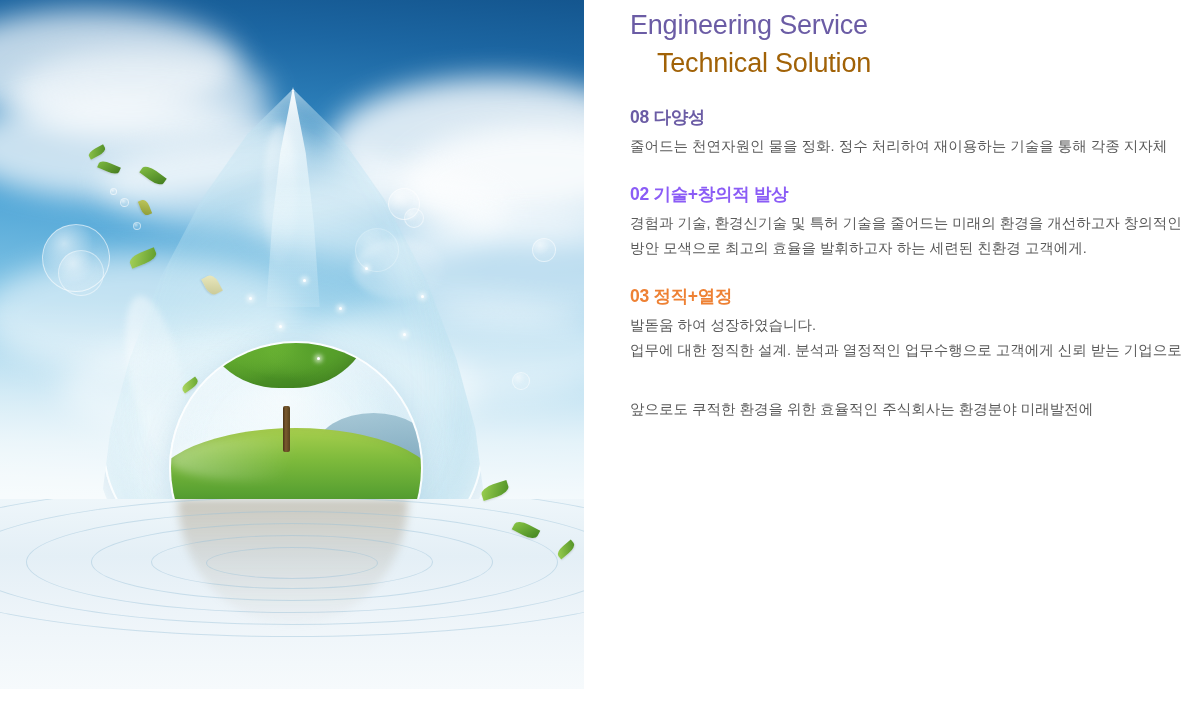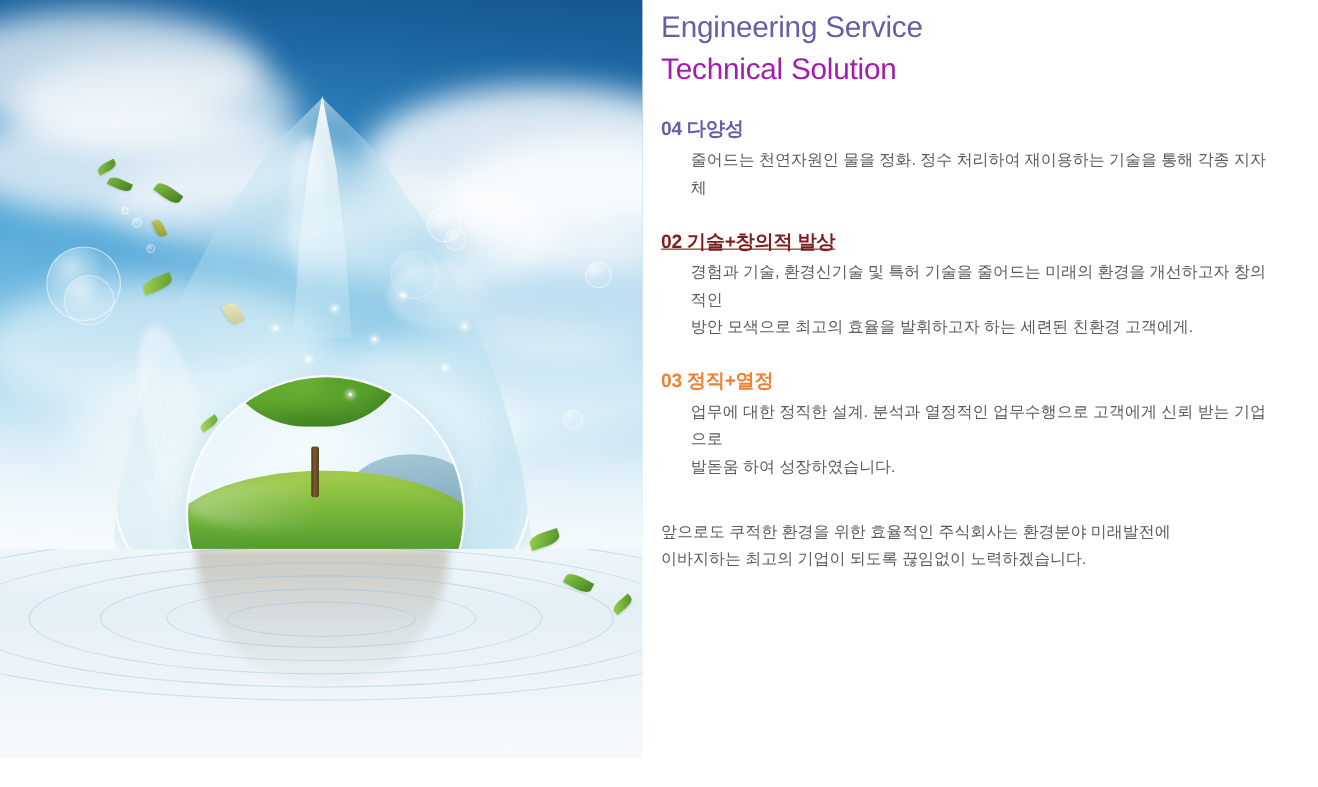--- a/index.html
+++ b/index.html
@@ -288,37 +288,37 @@
     position: absolute;
     width: 3px; height: 3px;
     background: #ffffff;
     border-radius: 50%;
     box-shadow: 0 0 5px 2px rgba(255,255,255,.85);
   }
 
   
   #content {
     position: absolute;
-    left: 601px;
+    left: 630px;
     top: 0;
     width: 560px;
     height: 715px;
   }
 
   #tagline {
     margin: 0;
     padding-top: 6px;
     font-size: 27px;
     line-height: 38px;
     font-weight: 400;
     letter-spacing: -0.2px;
   }
   #tagline .line-1 { color: #6b5ca5; display: block; }
   #tagline .line-2 { color: #089c4d; display: block; }
-  #tagline .line-3 { color: #a21caf; display: block; }
+  #tagline .line-3 { color: #a16207; display: block; margin-left: 27px; }
 
   #greeting {
     margin: 0;
     padding-top: 32px;
     font-size: 14.5px;
     line-height: 25px;
     color: #5a5a5a;
     font-weight: 400;
   }
   #greeting span { display: block; }
@@ -342,24 +342,24 @@
     font-weight: bold;
     line-height: 24px;
     letter-spacing: -0.3px;
   }
   .section-body {
     margin: 0;
     font-size: 14.5px;
     line-height: 25px;
     color: #5a5a5a;
   }
-  .section-body span { display: block; margin-left: 27px; }
+  .section-body span { display: block; }
 
   .sec-01 .section-heading { color: #6b5ca5; }
-  .sec-02 .section-heading { color: #7f1d1d; text-decoration: underline; }
+  .sec-02 .section-heading { color: #8b5cf6; }
   .sec-03 .section-heading { color: #ee8134; }
 
   #closing {
     margin: 0;
     padding-top: 34px;
     font-size: 14.5px;
     line-height: 25px;
     color: #5a5a5a;
   }
   #closing span { display: block; }
@@ -452,41 +452,40 @@
   <div id="content">
 
     <h1 id="tagline">
       <span class="line-1">Engineering Service</span>
       <span class="line-3">Technical Solution</span>
     </h1>
 
 
 
     <div class="section sec-01">
-      <h3 class="section-heading">04 다양성</h3>
+      <h3 class="section-heading">08 다양성</h3>
       <p class="section-body">
         <span>줄어드는 천연자원인 물을 정화. 정수 처리하여 재이용하는 기술을 통해 각종 지자체</span>
       </p>
     </div>
 
     <div class="section sec-02">
       <h3 class="section-heading">02 기술+창의적 발상</h3>
       <p class="section-body">
         <span>경험과 기술, 환경신기술 및 특허 기술을 줄어드는 미래의 환경을 개선하고자 창의적인</span>
         <span>방안 모색으로 최고의 효율을 발휘하고자 하는 세련된 친환경 고객에게.</span>
       </p>
     </div>
 
     <div class="section sec-03">
       <h3 class="section-heading">03 정직+열정</h3>
       <p class="section-body">
+        <span>발돋움 하여 성장하였습니다.</span>
         <span>업무에 대한 정직한 설계. 분석과 열정적인 업무수행으로 고객에게 신뢰 받는 기업으로</span>
-        <span>발돋움 하여 성장하였습니다.</span>
       </p>
     </div>
 
     <p id="closing">
       <span>앞으로도 쿠적한 환경을 위한 효율적인 주식회사는 환경분야 미래발전에</span>
-      <span>이바지하는 최고의 기업이 되도록 끊임없이 노력하겠습니다.</span>
     </p>
 
   </div>
 </div>
 
 </body></html>

